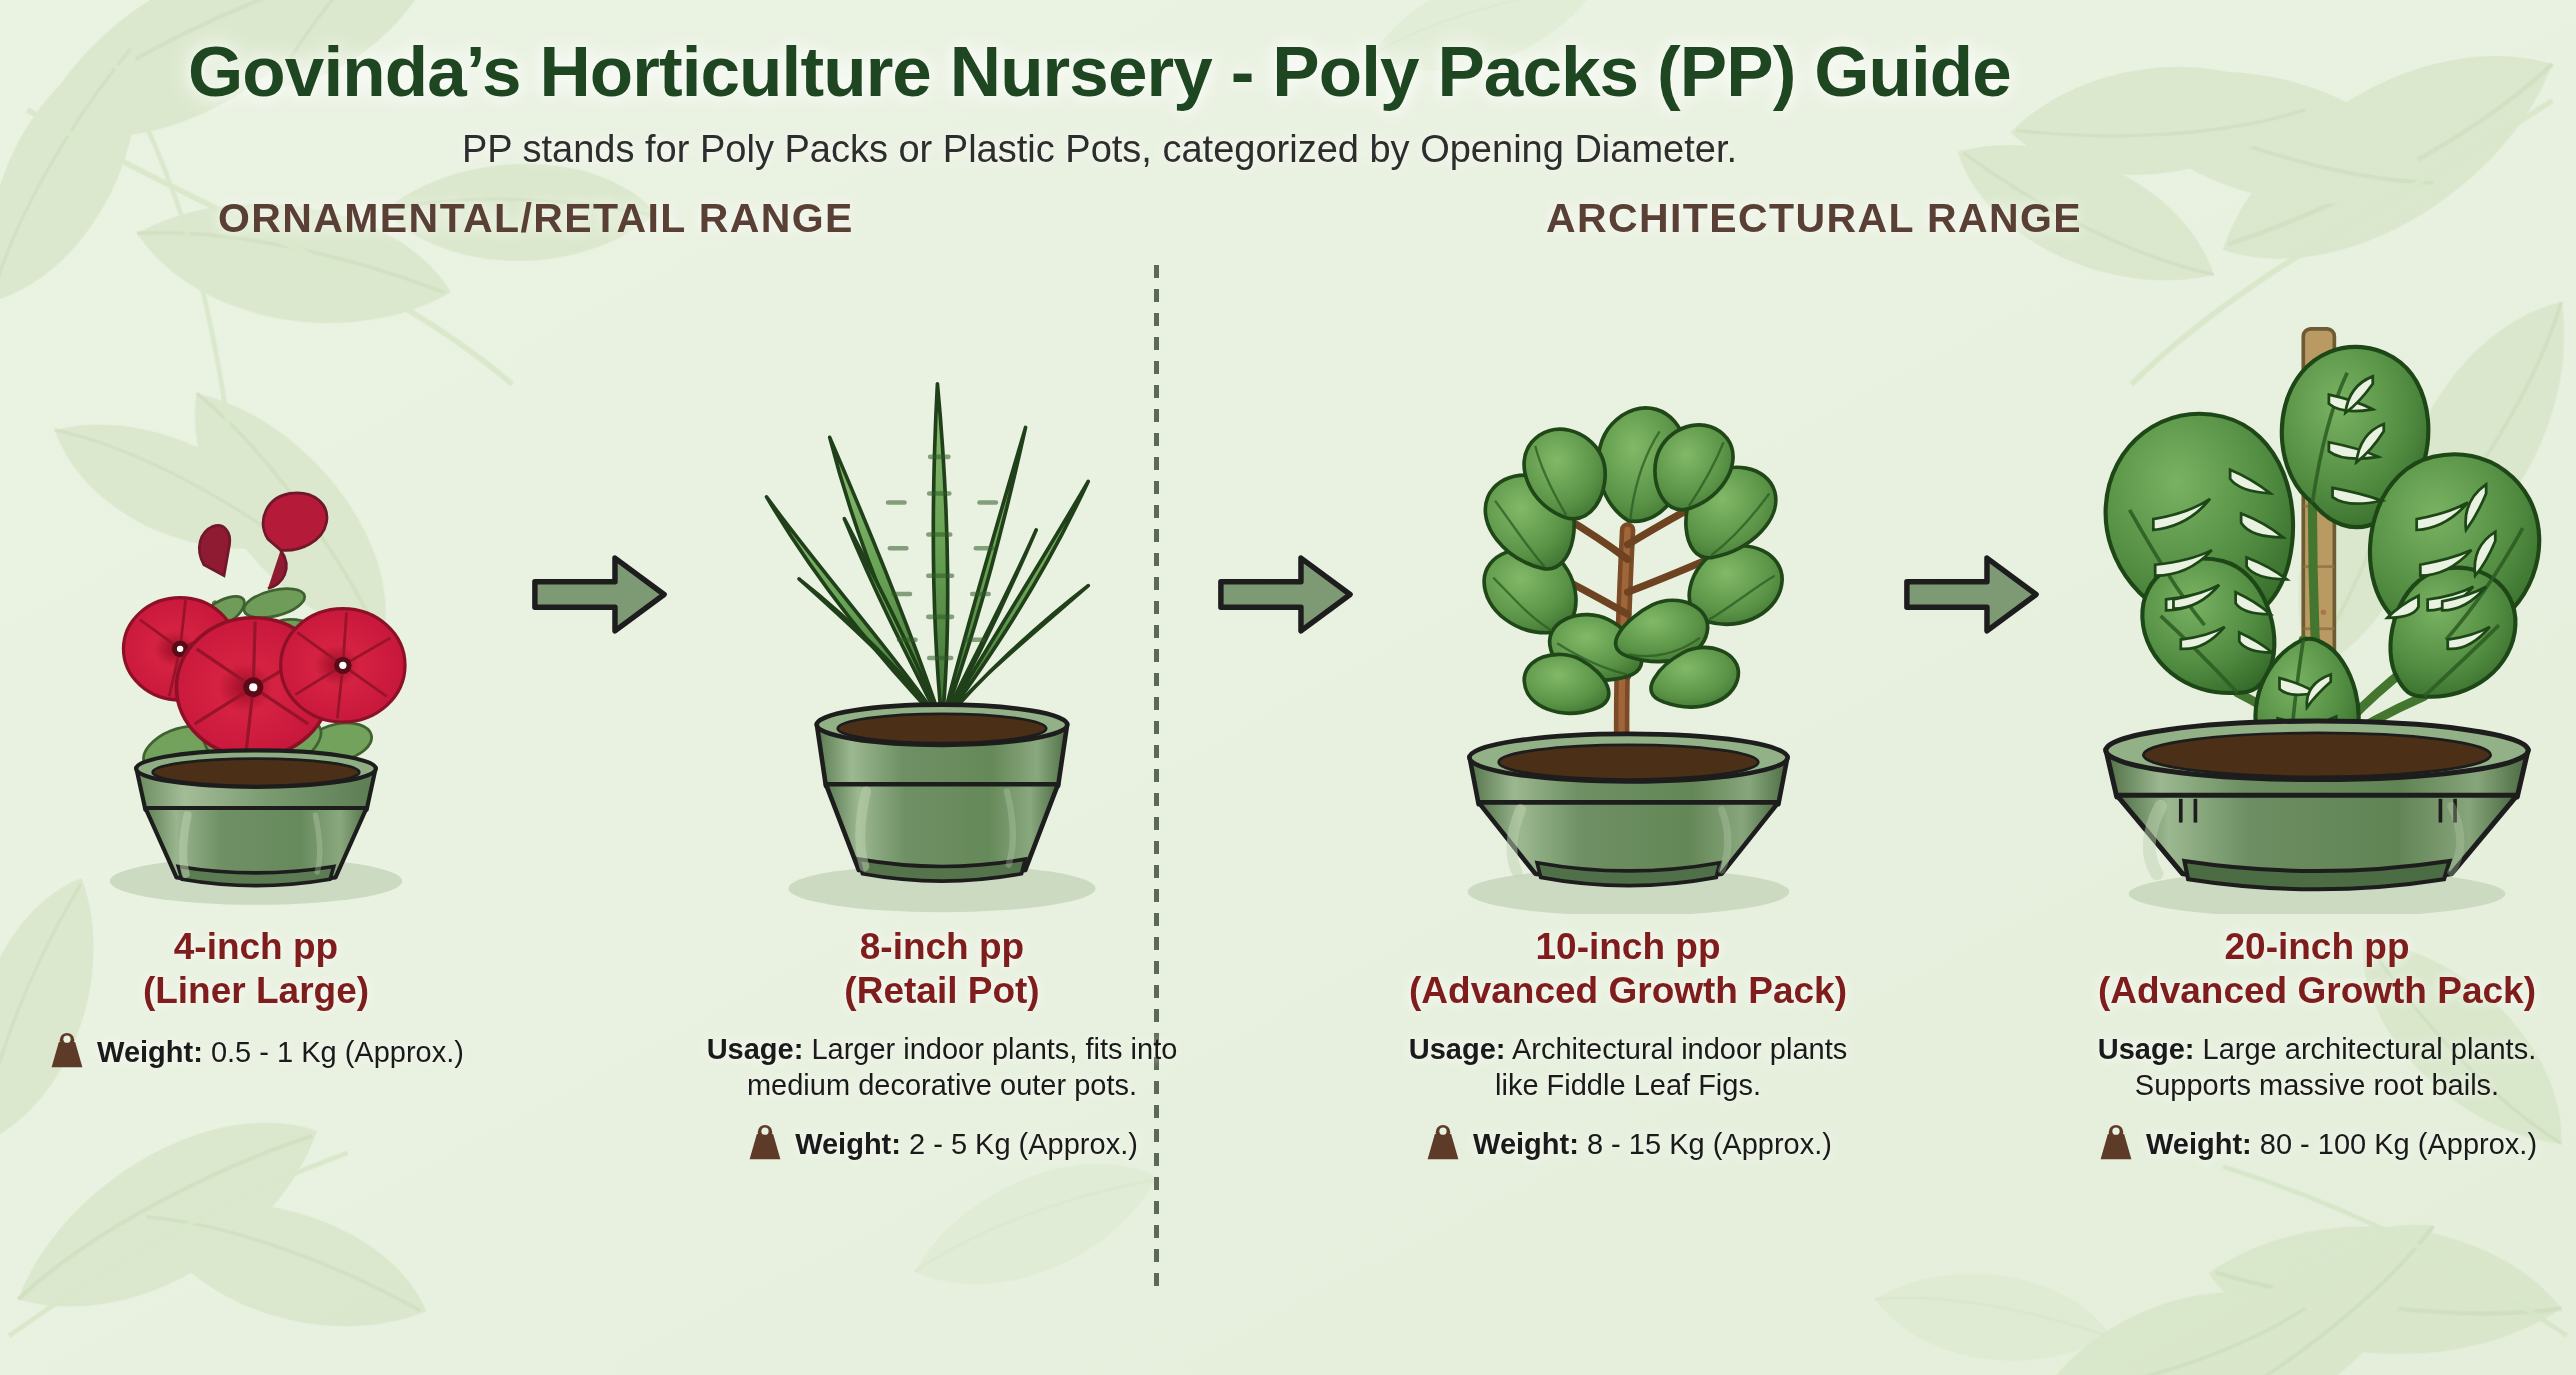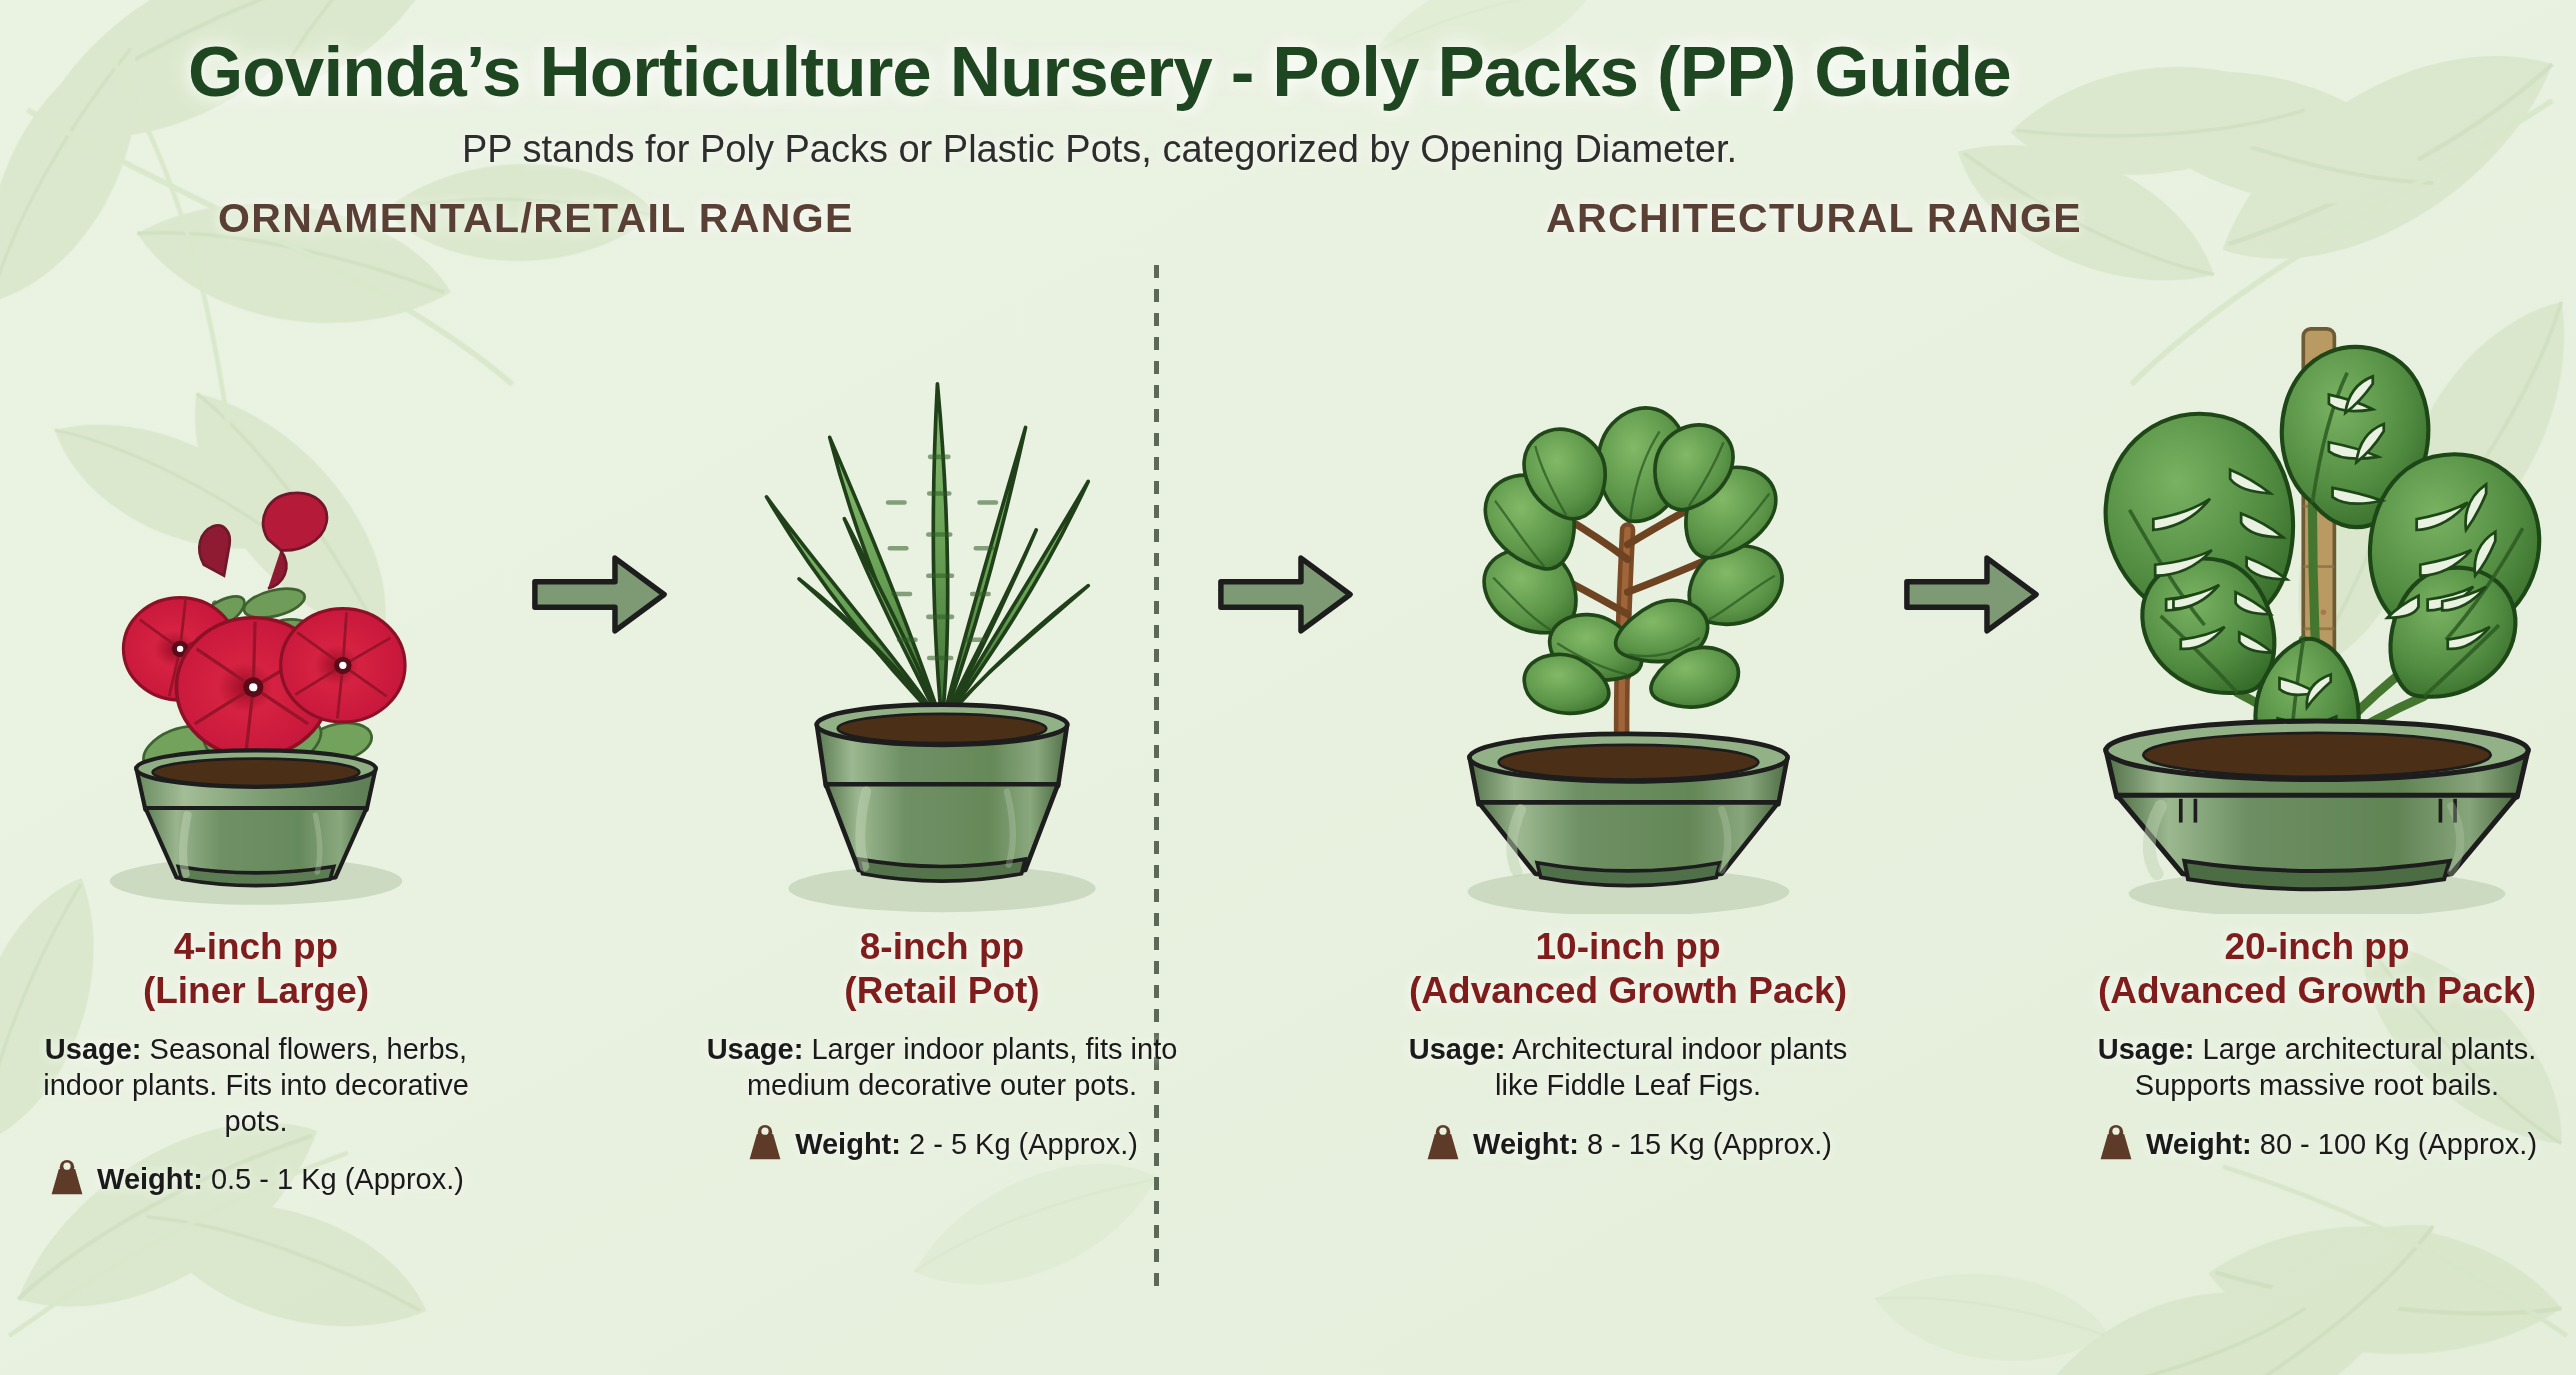--- a/index.html
+++ b/index.html
@@ -321,23 +321,20 @@
 
           <path d="M150,648 Q235,662 320,648 L316,662 Q235,676 154,662 Z" fill="#5c7d53" stroke="#1d1d1d" stroke-width="4"></path>
 
           <path d="M160,592 C154,622 154,642 158,656" stroke="#b9cfae" stroke-width="9" fill="none" opacity=".55" stroke-linecap="round"></path>
           <path d="M300,592 C306,620 306,640 302,654" stroke="#b9cfae" stroke-width="6" fill="none" opacity=".35" stroke-linecap="round"></path>
         </svg>
       </div>
       <div class="pot-name">
         <span>4-inch pp</span><br><span>(Liner Large)</span>
       </div>
-      <div class="usage">
-        <b>Usage:</b> <span>Seasonal flowers, herbs, indoor plants. Fits into decorative pots.</span>
-      </div>
       <div class="weight-row">
         <span class="wicon">
           <svg width="38" height="40" viewBox="0 0 42 44" xmlns="http://www.w3.org/2000/svg">
             <path d="M12,12 L30,12 L38,40 L4,40 Z" fill="#5e3b28"></path>
             <circle cx="21" cy="10" r="8" fill="#5e3b28"></circle>
             <circle cx="21" cy="9" r="4" fill="#e9f1e0"></circle>
           </svg>
         </span>
         <span class="weight-text">
           <b>Weight:</b> <span>0.5 - 1 Kg (Approx.)</span>

